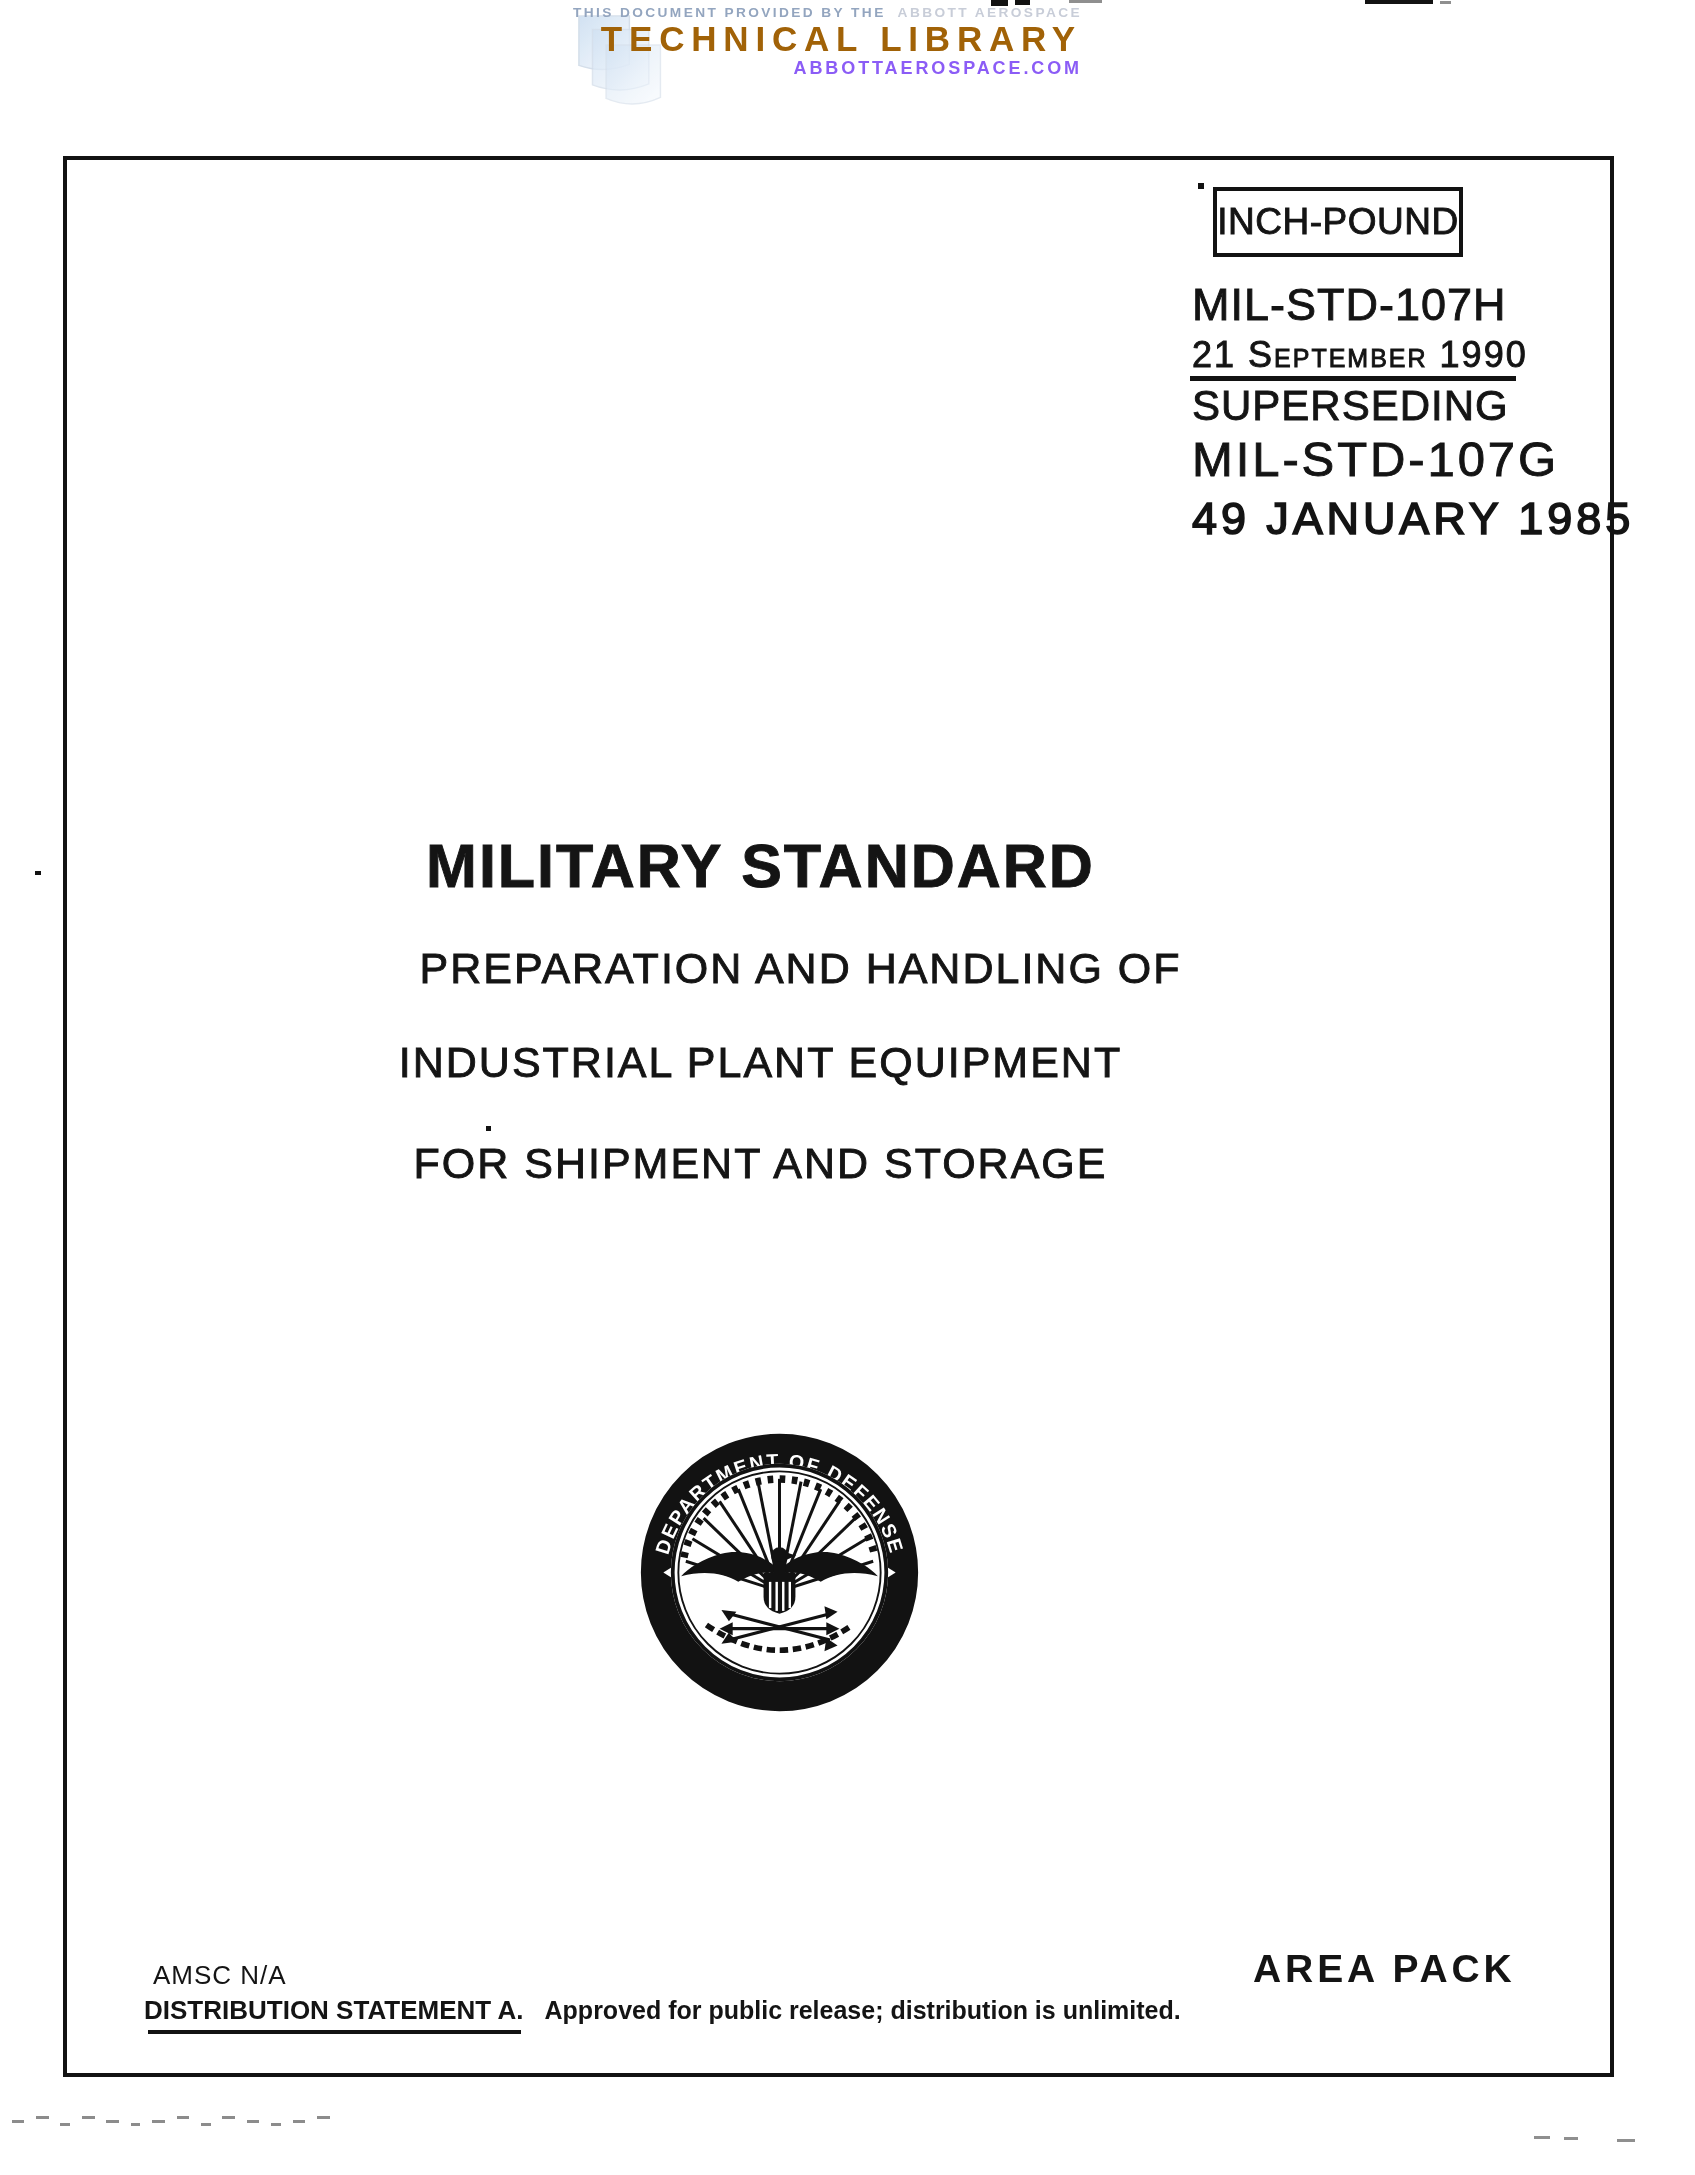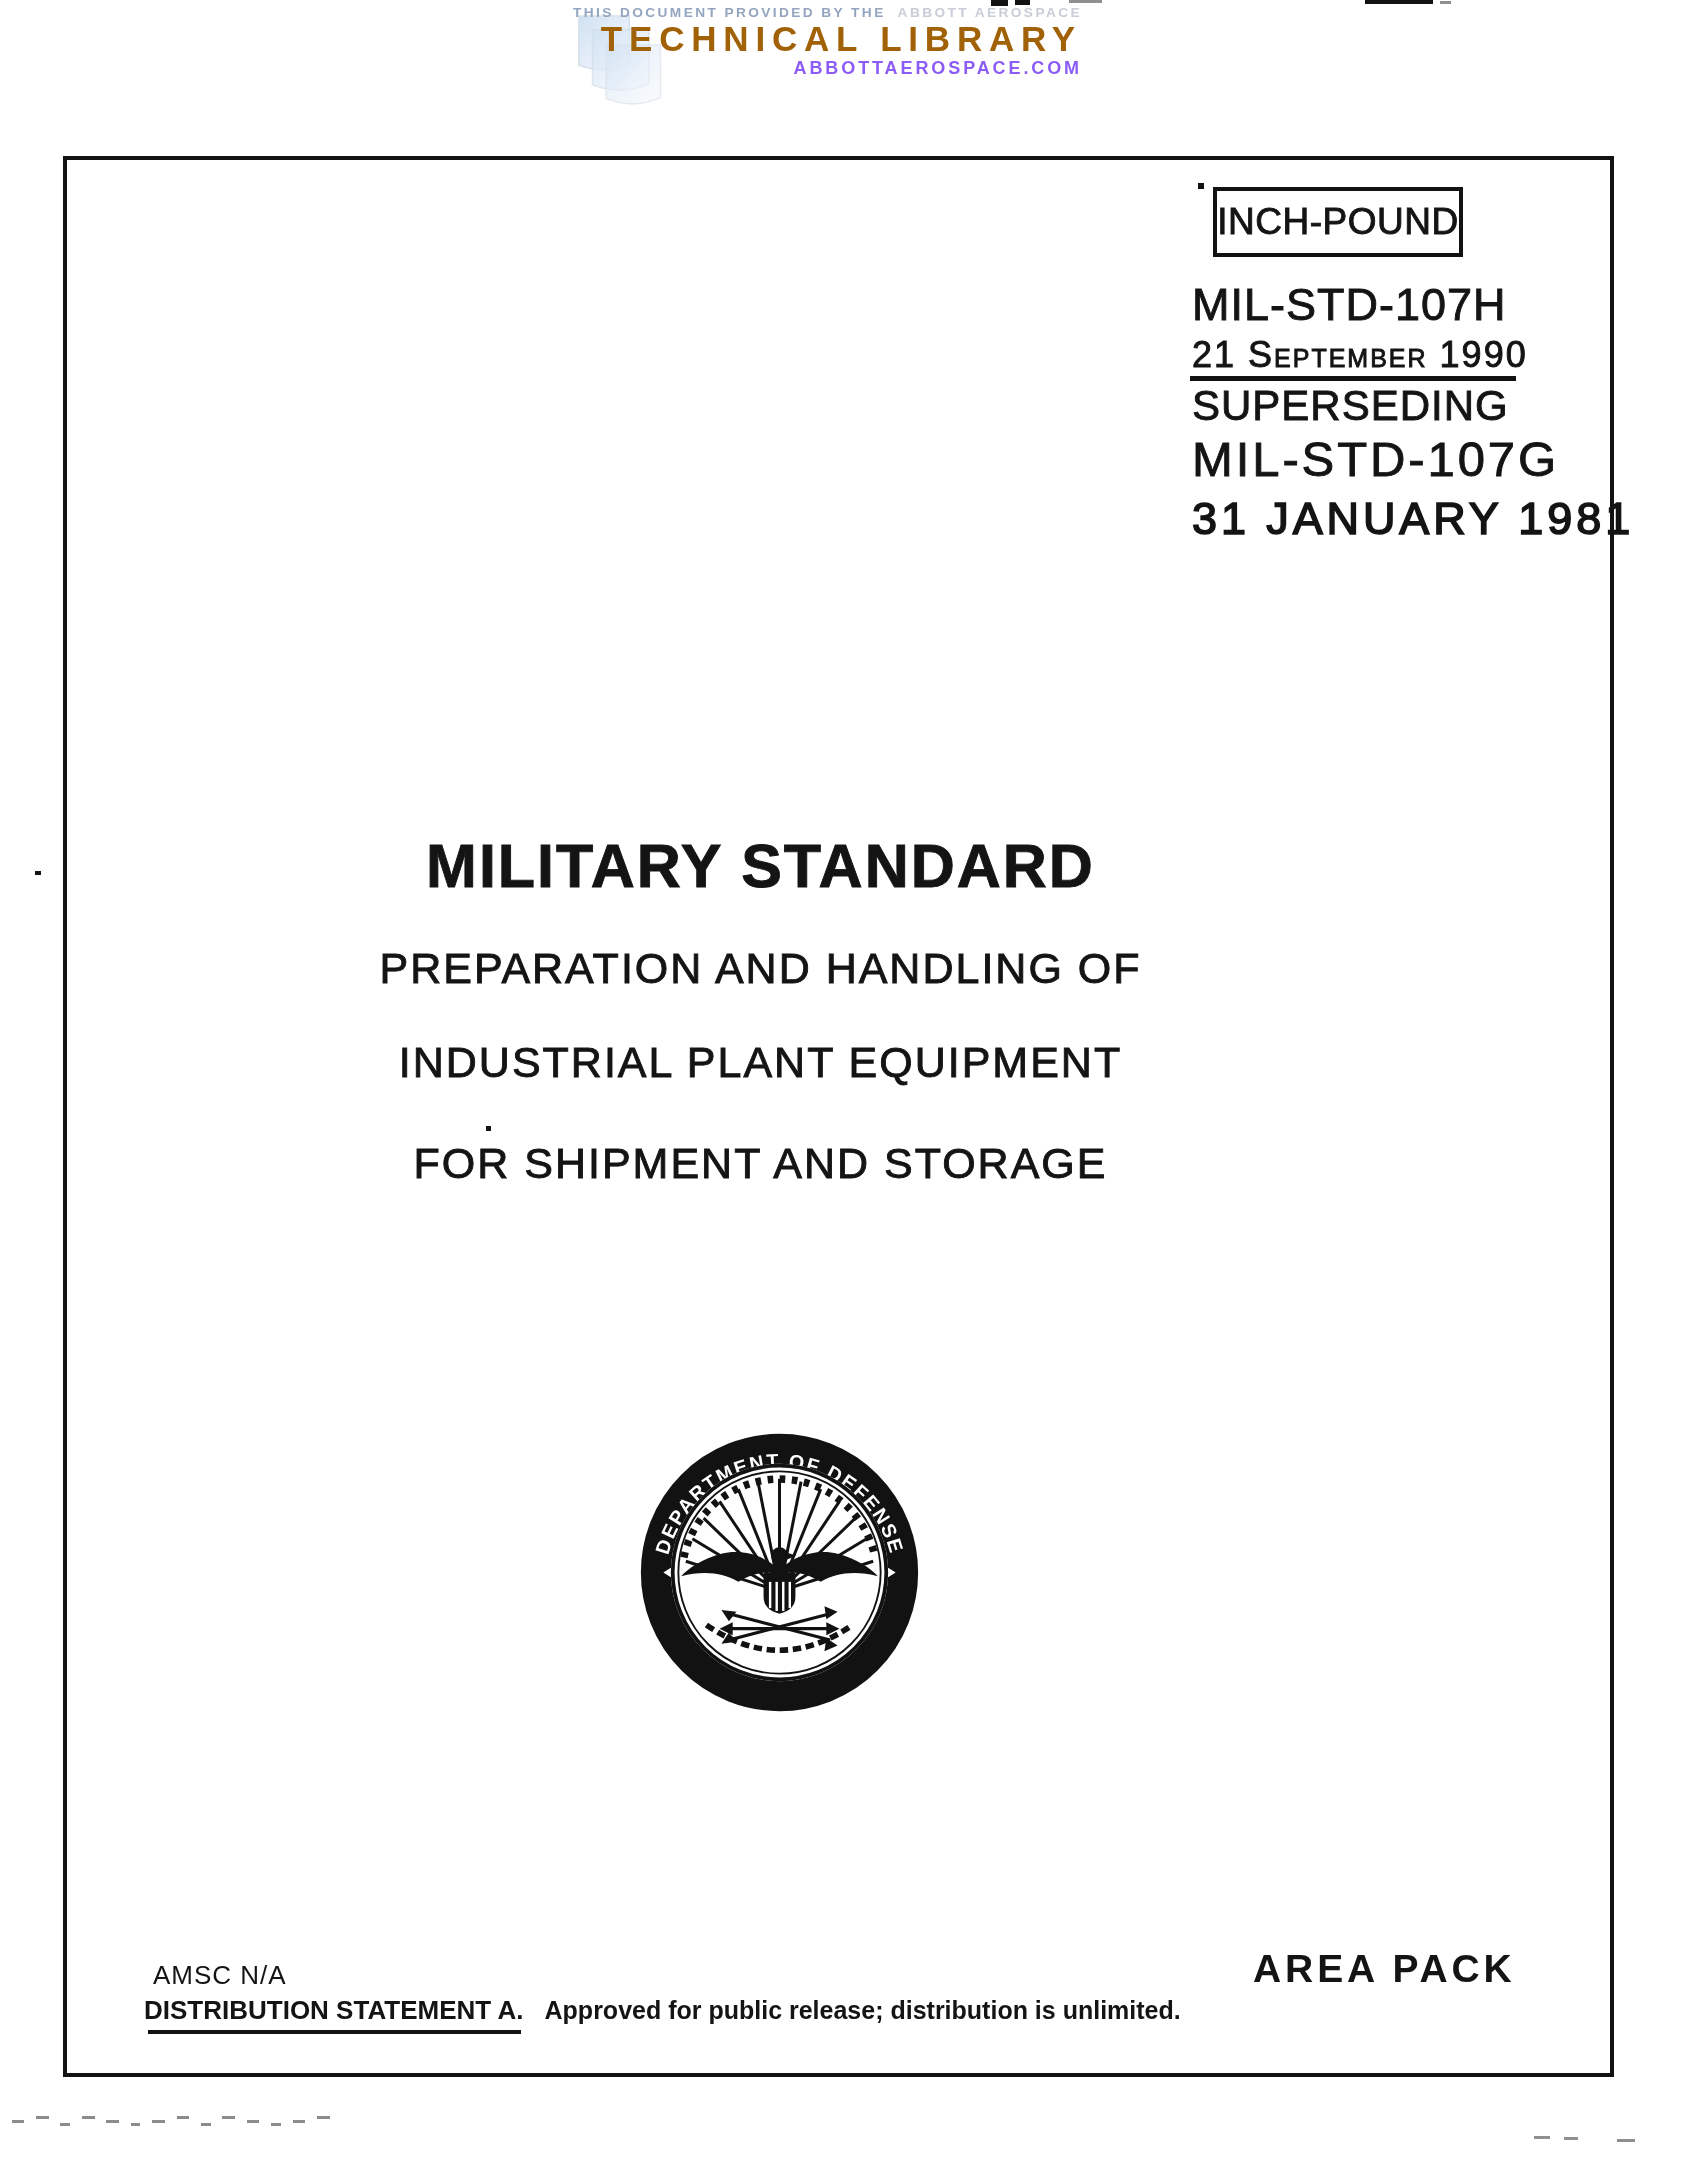--- a/index.html
+++ b/index.html
@@ -29,21 +29,21 @@
     letter-spacing:2px;white-space:nowrap;}
   .date-underline{left:1190px;top:376px;width:326px;height:4.9px;background:#121212;}
   .superseding{left:1192px;top:382px;font-size:42px;letter-spacing:1px;white-space:nowrap;}
   .sup-number{left:1192px;top:431px;font-size:49px;letter-spacing:2.9px;white-space:nowrap;}
   .sup-date{left:1192px;top:493px;font-size:45px;letter-spacing:3.9px;
     -webkit-text-stroke:1.6px #141414;white-space:nowrap;}
   
   .title-wrap{left:0;top:0;width:1521px;text-align:center;}
   .doc-heading{top:831px;font-size:61px;font-weight:bold;letter-spacing:2px;}
   .doc-sub{font-size:43px;letter-spacing:2px;}
-  .sub1{top:944px;}
+  .sub1{top:944px;padding-left:40px;}
   .sub2{top:1038px;}
   .sub3{top:1139px;}
   
   .amsc{left:153px;top:1960px;font-size:26px;font-weight:normal;letter-spacing:1px;}
   .dist-line{left:144px;top:1995px;font-size:26px;font-weight:bold;white-space:nowrap;}
   .dist-underline{left:148px;top:2030px;width:373px;height:3.9px;background:#121212;}
   .dist-text{font-weight:bold;font-size:25px;}
   .area-pack{left:1253px;top:1947px;font-size:39px;font-weight:bold;letter-spacing:3.9px;
     white-space:nowrap;}
   
@@ -95,21 +95,21 @@
   <div class="abs inch-pound-box">
     <span class="draft">INCH-POUND</span>
   </div>
   <div class="abs artifact" style="left:1198px;top:183px;width:5.9px;height:5.9px;"></div>
 
   <div class="abs std-number draft">MIL-STD-107H</div>
   <div class="abs std-date draft">21 September 1990</div>
   <div class="abs date-underline"></div>
   <div class="abs superseding draft">SUPERSEDING</div>
   <div class="abs sup-number draft">MIL-STD-107G</div>
-  <div class="abs sup-date">31 JANUARY 1981</div>
+  <div class="abs sup-date">49 JANUARY 1985</div>
 
   <div class="abs title-wrap doc-heading draft">MILITARY STANDARD</div>
   <div class="abs title-wrap doc-sub sub1 draft">PREPARATION AND HANDLING OF</div>
   <div class="abs title-wrap doc-sub sub2 draft">INDUSTRIAL PLANT EQUIPMENT</div>
   <div class="abs title-wrap doc-sub sub3 draft">FOR SHIPMENT AND STORAGE</div>
   <div class="abs artifact" style="left:486px;top:1126px;width:4.9px;height:4.9px;"></div>
   <div class="abs artifact" style="left:35px;top:871px;width:5.9px;height:3.9px;"></div>
 
   <div class="abs seal">
     <svg width="281" height="285" viewBox="0 0 300 304">

